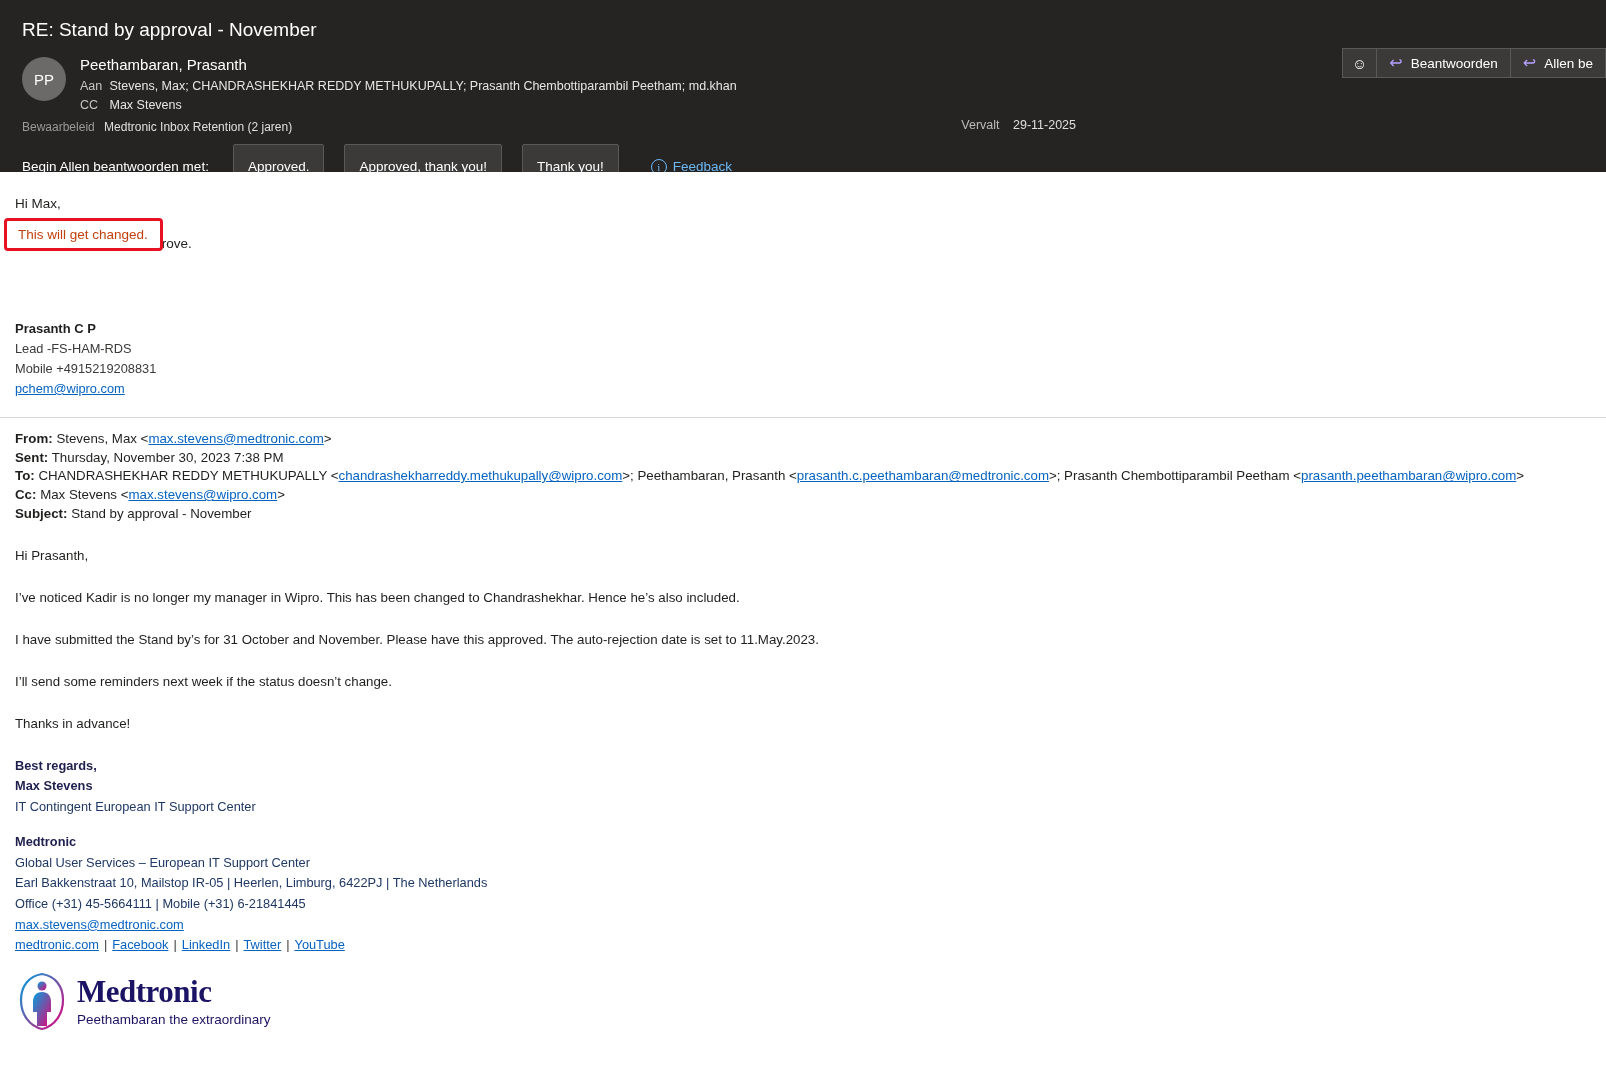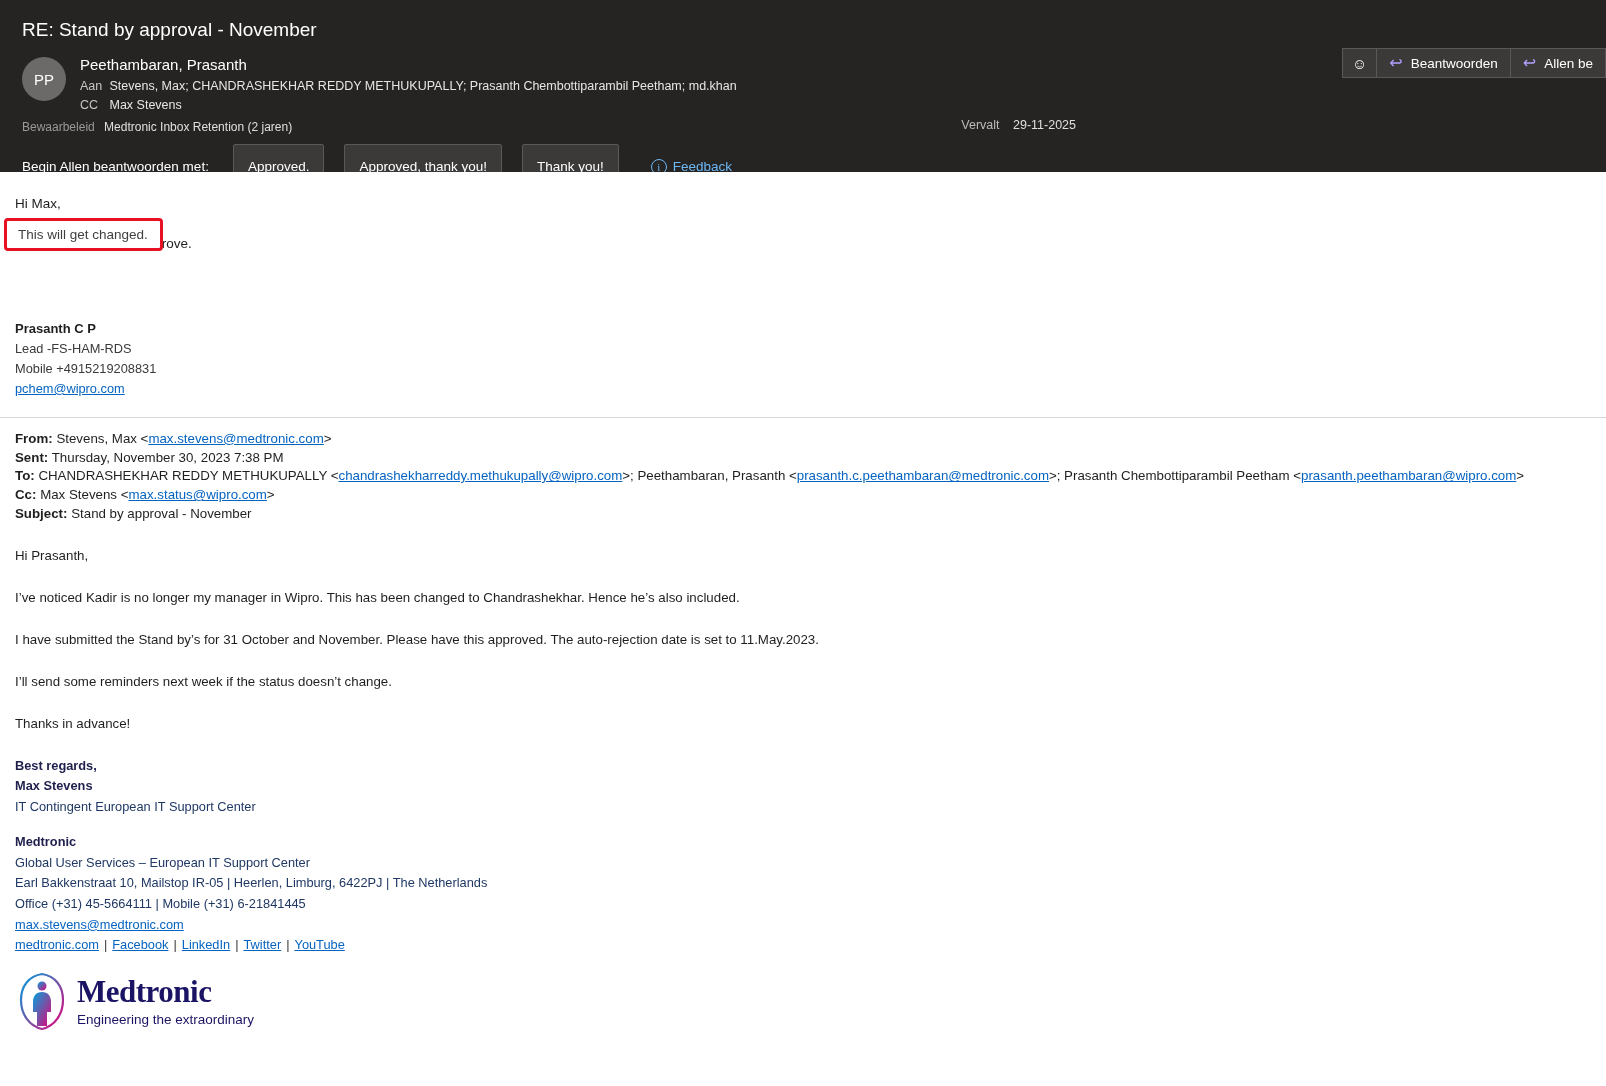--- a/index.html
+++ b/index.html
@@ -176,21 +176,21 @@
 
   .highlight-box {
     position: absolute;
     left: 4px;
     top: 46px;
     border: 3px solid #e81123;
     border-radius: 4px;
     padding: 6px 12px 6px 11px;
     font-size: 13.5px;
     background: #ffffff;
-    color: #404040;
+    color: #c2410c;
   }
 
   .indent-line {
     padding: 25px 0 0 20px;
     font-size: 13.5px;
   }
 
   .sig-block {
     padding-top: 68px;
     padding-left: 15px;
@@ -333,21 +333,21 @@
     <div>
       <b>Sent:</b>
       <span>Thursday, November 30, 2023 7:38 PM</span>
     </div>
     <div>
       <b>To:</b>
       <span>CHANDRASHEKHAR REDDY METHUKUPALLY &lt;</span><a class="link" href="#">chandrashekharreddy.methukupally@wipro.com</a><span>&gt;; Peethambaran, Prasanth &lt;</span><a class="link" href="#">prasanth.c.peethambaran@medtronic.com</a><span>&gt;; Prasanth Chembottiparambil Peetham &lt;</span><a class="link" href="#">prasanth.peethambaran@wipro.com</a><span>&gt;</span>
     </div>
     <div>
       <b>Cc:</b>
-      <span>Max Stevens &lt;</span><a class="link" href="#">max.status@wipro.com</a><span>&gt;</span>
+      <span>Max Stevens &lt;</span><a class="link" href="#">max.stevens@wipro.com</a><span>&gt;</span>
     </div>
     <div>
       <b>Subject:</b>
       <span>Stand by approval - November</span>
     </div>
   </div>
 
   <div class="quoted" style="padding-top:22px;">
     <p>Hi Prasanth,</p>
     <p>I’ve noticed Kadir is no longer my manager in Wipro. This has been changed to Chandrashekhar. Hence he’s also included.</p>
@@ -378,17 +378,17 @@
           <stop offset="55%" stop-color="#7b4ea3"></stop>
           <stop offset="100%" stop-color="#e6007e"></stop>
         </linearGradient>
       </defs>
       <path d="M27 4 C14 6 6 16 6 30 C6 44 14 56 27 59 C40 56 48 44 48 30 C48 16 40 6 27 4 Z" fill="none" stroke="url(#g1)" stroke-width="2.2"></path>
       <circle cx="27" cy="16" r="4.5" fill="url(#g1)"></circle>
       <path d="M27 22 C21 22 18 26 18 32 L18 42 L22 42 L22 56 L32 56 L32 42 L36 42 L36 32 C36 26 33 22 27 22 Z" fill="url(#g1)"></path>
     </svg>
     <div class="logo-text">
       <div class="logo-word">Medtronic</div>
-      <div class="logo-tag">Engineering the extraordinary</div>
+      <div class="logo-tag">Peethambaran the extraordinary</div>
     </div>
   </div>
 
 </div>
 
 </body></html>

